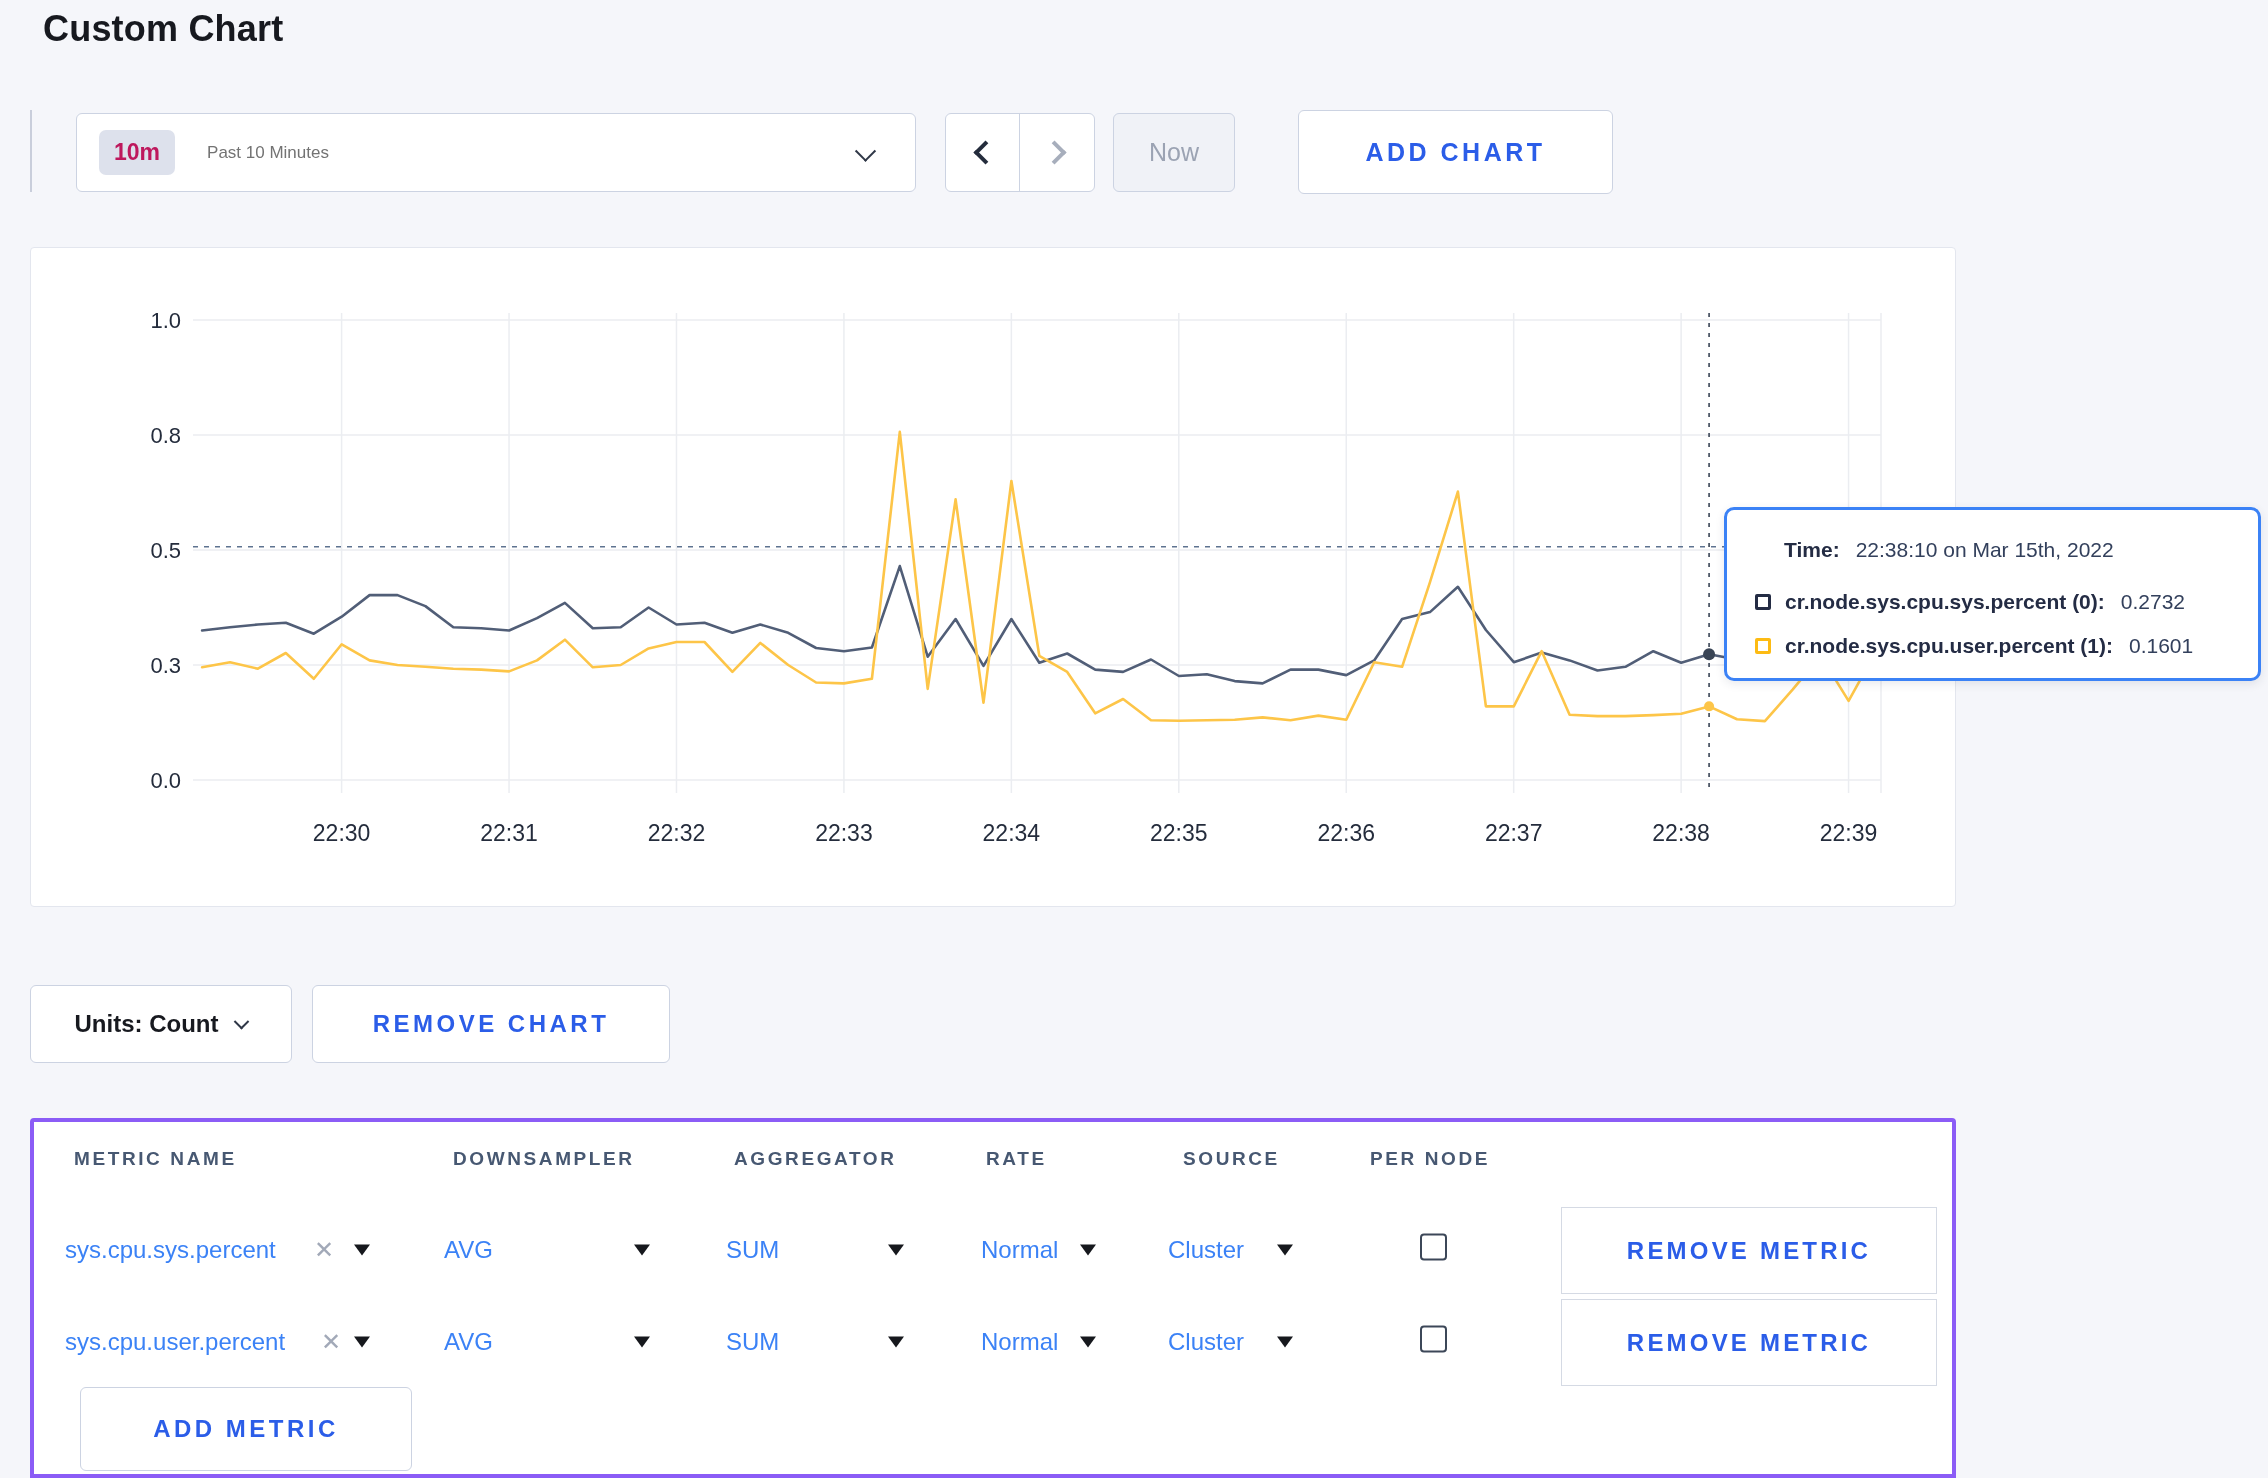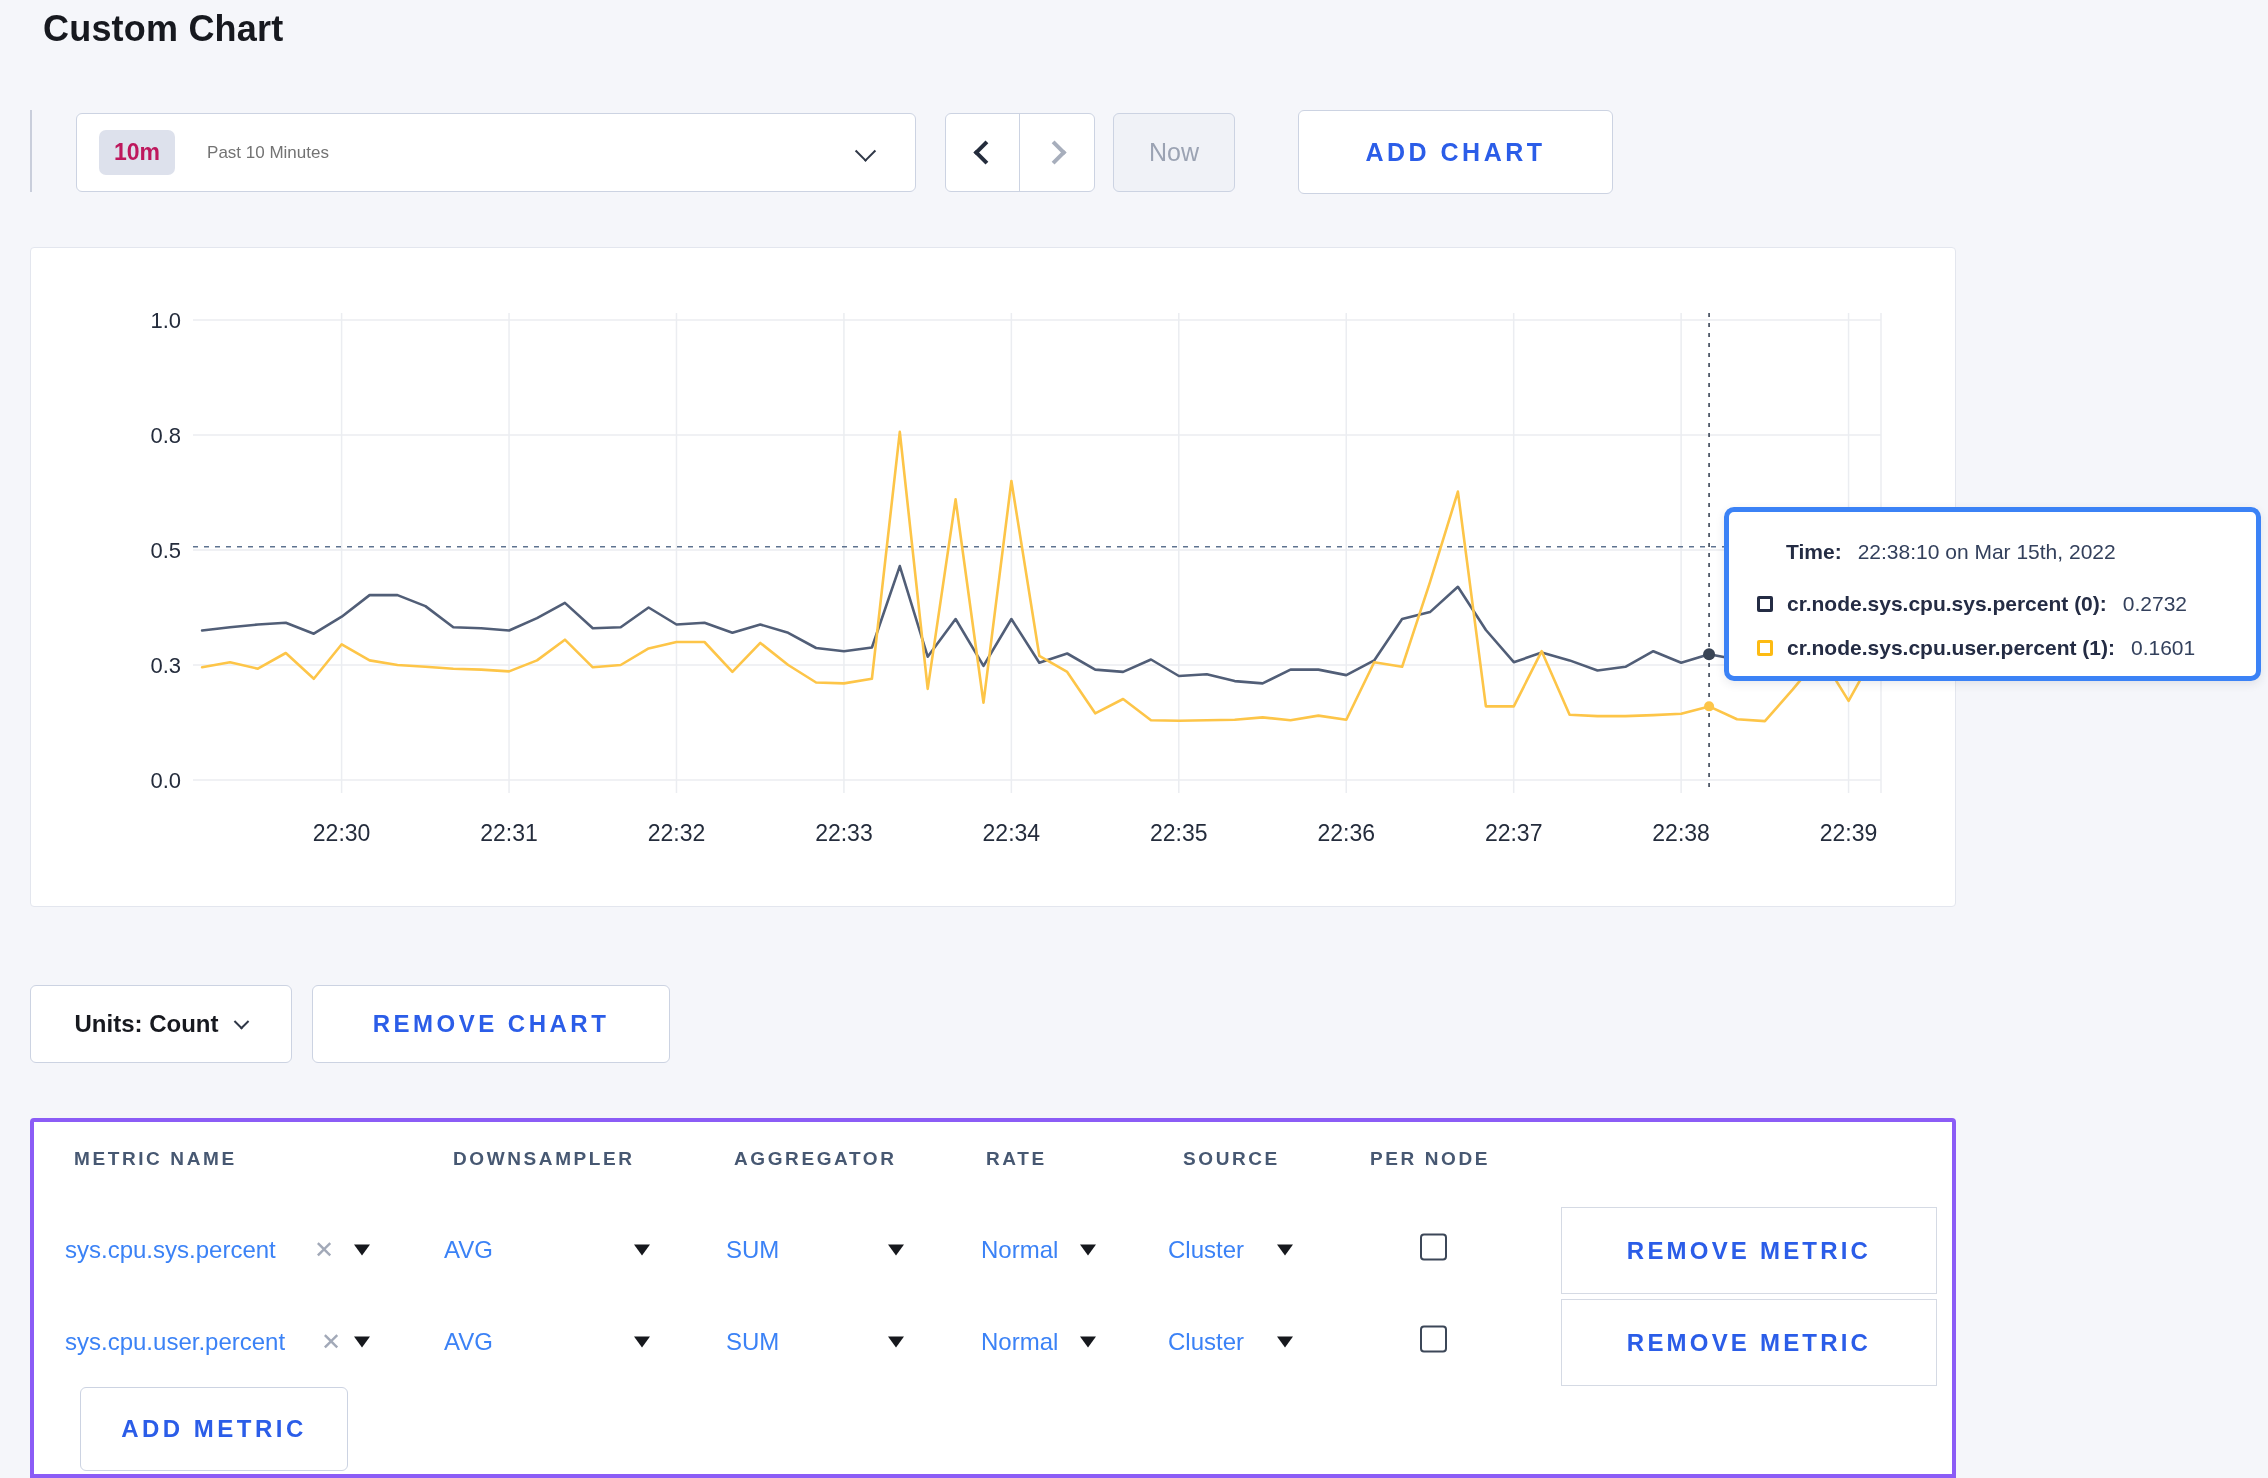--- a/index.html
+++ b/index.html
@@ -34,21 +34,21 @@
   .blue-btn { color:#2b5de8; font-weight:600; letter-spacing:3.5px; justify-content:center; cursor:pointer; }
   #add-chart-button { left:1298px; top:110px; width:315px; height:84px; font-size:25px; }
 
   
   #chart-card { left:30px; top:247px; width:1926px; height:660px; background:#fff;
                 border:1px solid #e3e6ee; border-radius:4px; }
   #chart-svg { position:absolute; left:0; top:0; }
 
   
   #chart-tooltip { left:1693px; top:259px; width:231px; height:174px; width:537px;
-                   background:#fff; border:5px solid #3b82f6; border-radius:10px;
+                   background:#fff; border:3px solid #3b82f6; border-radius:10px;
                    box-shadow:0 3px 10px rgba(40,50,80,.10); }
   .tt-row { position:absolute; left:28px; display:flex; align-items:center; font-size:21px; color:#33405c; }
   #tt-time-row { top:28px; left:57px; }
   .tt-label { font-weight:bold; color:#242c44; }
   .tt-value { margin-left:16px; }
   .swatch { width:16px; height:16px; border:3.5px solid; border-radius:2px; margin-right:14px; background:#fff; }
   .swatch-sys { border-color:#242c44; }
   .swatch-user { border-color:#fdbb13; }
 
   
@@ -65,21 +65,21 @@
   .th { position:absolute; top:26px; font-size:19px; font-weight:600; letter-spacing:2.6px; color:#475872; }
   .cell-text { position:absolute; font-size:24px; color:#3b82f6; transform:translateY(-50%); }
   .x-icon { position:absolute; font-size:24px; color:#a2a9b8; transform:translateY(-50%); cursor:pointer; }
   .tri { position:absolute; width:0; height:0; border-left:8px solid transparent; border-right:8px solid transparent;
          border-top:11px solid #16181d; transform:translateY(-50%); cursor:pointer; }
   .checkbox { position:absolute; width:27px; height:27px; border:2px solid #3c4758; border-radius:4px;
               background:#fff; transform:translateY(-50%); cursor:pointer; }
   .row-btn { position:absolute; left:1527px; width:376px; height:87px; background:#fff;
              border:1px solid #d5dae4; display:flex; align-items:center; justify-content:center;
              font-size:24px; color:#2b5de8; font-weight:600; letter-spacing:3.2px; cursor:pointer; }
-  #add-metric-button { left:46px; top:265px; width:268px; height:84px; font-size:24px;
+  #add-metric-button { left:46px; top:265px; width:332px; height:84px; font-size:24px;
                        border-radius:6px; position:absolute; }
 </style>
 </head>
 <body>
 
 <div class="abs" id="page-title">Custom Chart</div>
 
 <div class="abs" id="toolbar-divider"></div>
 
 <div class="abs btn" id="time-dropdown">

